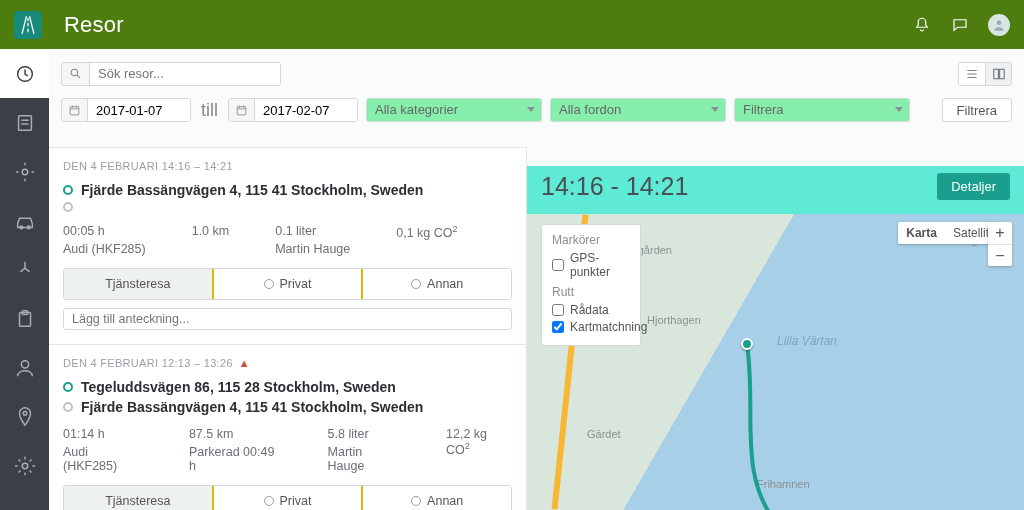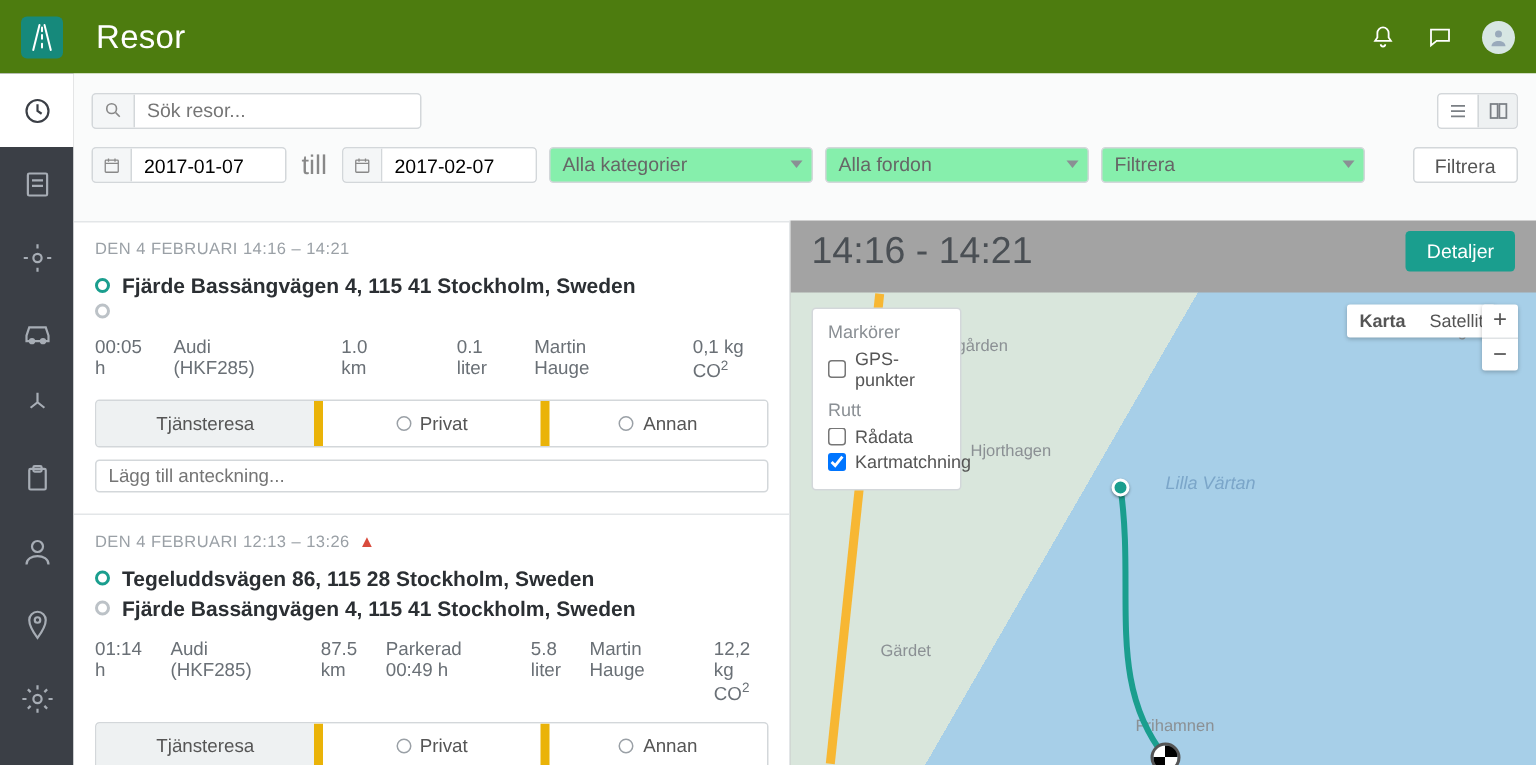--- a/index.html
+++ b/index.html
@@ -40,36 +40,36 @@
   .select { position:relative; border:1px solid #d3d7da; border-radius:3px; background:#86efac; height:24px; padding:3px 22px 3px 8px; font-size:13px; color:#666; cursor:pointer; }
   .select.w1 { width:176px; }
   .select.w2 { width:176px; }
   .select.w3 { width:176px; }
   .select .caret { position:absolute; right:6px; top:8px; border-left:4px solid transparent; border-right:4px solid transparent; border-top:5px solid #8a8f94; }
   .filterbtn { margin-left:auto; border:1px solid #d3d7da; border-radius:3px; background:#fff; padding:3px 14px; height:24px; font-size:13px; cursor:pointer; color:#555; }
 
   
   .content { position:absolute; top:98px; left:0; right:0; bottom:0; display:flex; }
   .listpane { width:478px; border-right:1px solid #e3e6e8; overflow-y:auto; background:#fff; }
-  .mappane { flex:1; position:relative; background:#a3a3a3; }
+  .mappane { flex:1; position:relative; background:#5eead4;margin-top:19px; }
 
   
   .card { border-top:1px solid #e3e6e8; padding:12px 14px 14px; position:relative; }
   .datestamp { color:#9aa0a6; font-size:11px; letter-spacing:0.3px; display:flex; align-items:center; gap:6px; }
   .warn { color:#d94b3d; }
   .route { margin:8px 0 10px; }
   .routeline { display:flex; align-items:center; gap:8px; font-weight:600; font-size:14px; color:#2b2f33; padding:2px 0; }
   .stopicon { width:10px; height:10px; border:2px solid #1a9e8e; border-radius:50%; flex:0 0 10px; }
   .stopicon.open { border-color:#bcc2c7; }
   .stats { display:flex; gap:46px; color:#6a7076; font-size:12.5px; margin:4px 0 12px; }
-  .stats .col { display:flex; flex-direction:row; gap:19px; }
+  .stats .col { display:flex; flex-direction:column; gap:4px; }
   .co2sup { font-size:9px; vertical-align:super; }
   .segmented { display:flex; border:1px solid #d3d7da; border-radius:3px; overflow:hidden; margin-bottom:4px; }
   .seg { flex:1; display:flex; align-items:center; justify-content:center; gap:6px; height:30px; font-size:12.5px; color:#555; cursor:pointer; background:#fff; }
-  .seg + .seg { border-left:6px solid #eab308; }
+  .seg + .seg { border-left:2px solid #eab308; }
   .seg.active { background:#eef1f2; }
   .radio { width:10px; height:10px; border:1px solid #9aa0a6; border-radius:50%; }
   .noteinput { margin-top:8px; display:block; width:100%; border:1px solid #d3d7da; border-radius:3px; padding:4px 8px; font-size:12.5px; color:#888; height:22px; }
 
   
   .maphdr { position:absolute; top:6px; left:14px; right:14px; display:flex; align-items:center; z-index:5; }
   .maptitle { font-size:25px; color:#4a4f54; font-weight:300; }
   .detailsbtn { margin-left:auto; background:#1a9e8e; color:#fff; border:none; border-radius:3px; padding:6px 14px; font-size:13px; cursor:pointer; }
   .mapcanvas { position:absolute; top:48px; left:0; right:0; bottom:0; background:linear-gradient(120deg,#d9e6dc 0 40%, #a7cfe8 40% 100%); }
   .road { position:absolute; background:#f7b733; }

